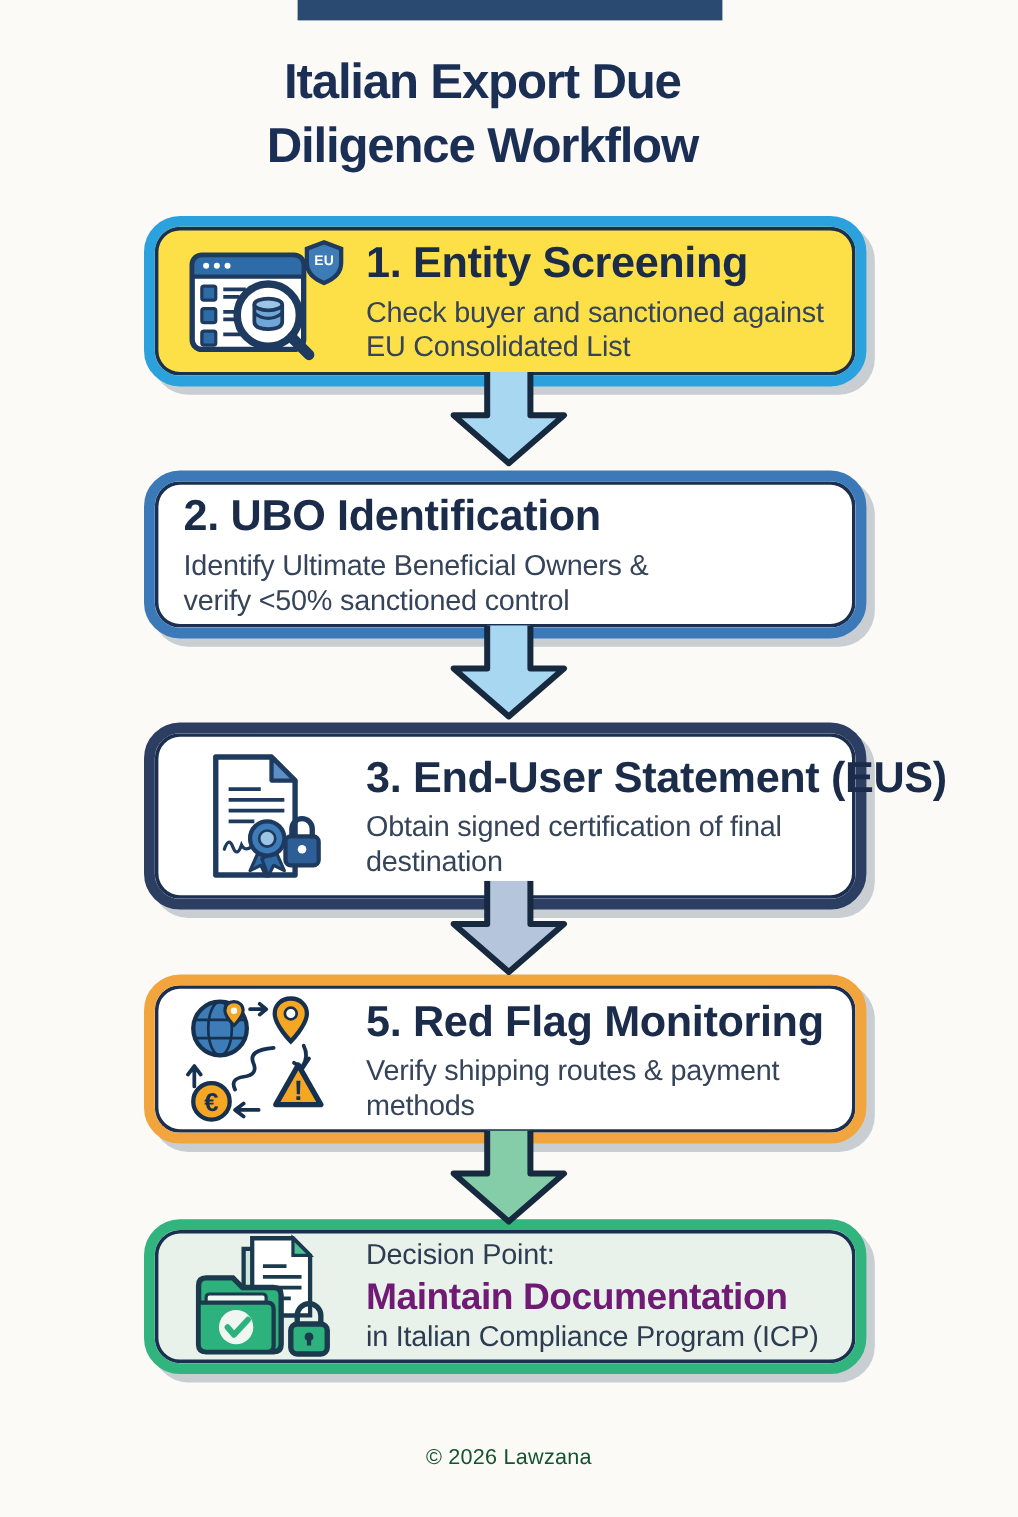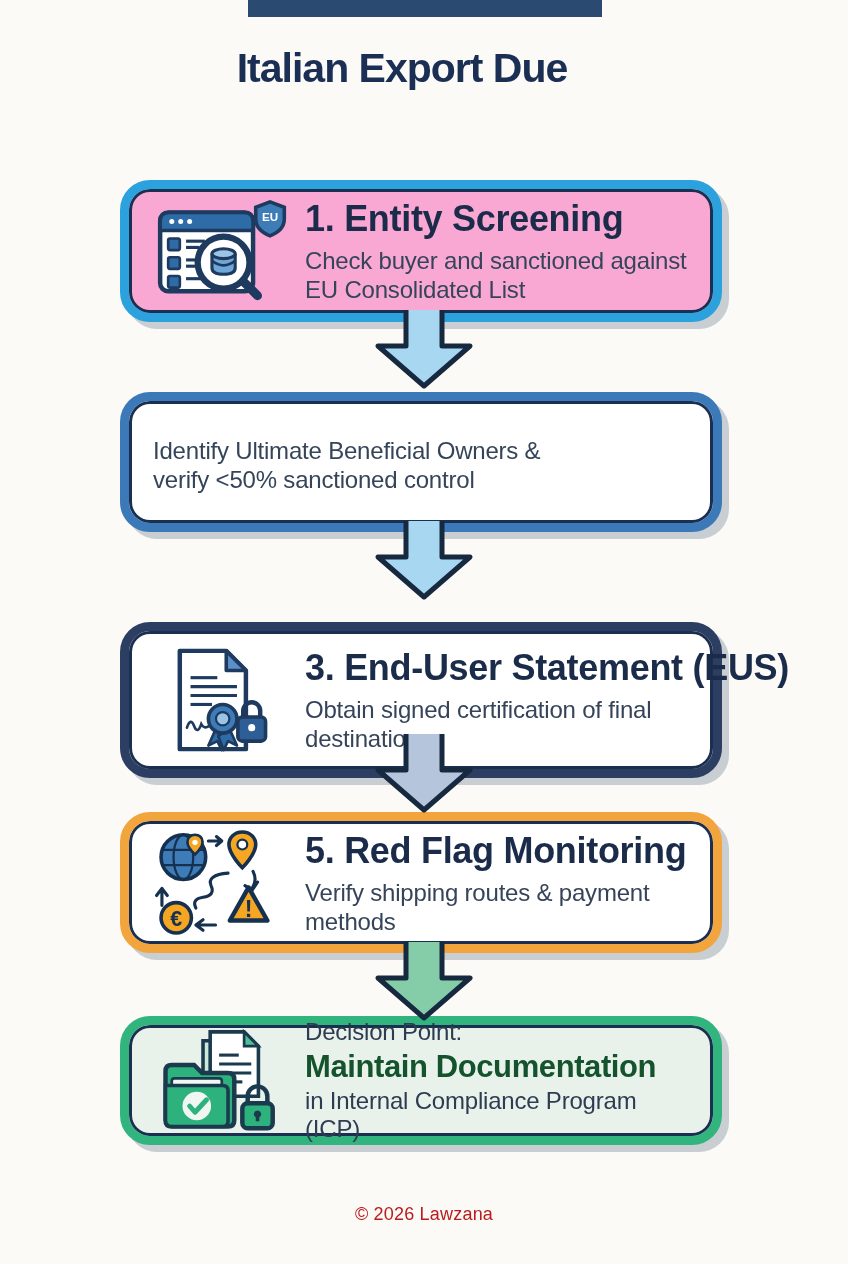--- a/index.html
+++ b/index.html
@@ -23,37 +23,38 @@
   .icon-wrap{width:134px;height:118px;flex:none;display:flex;align-items:center;justify-content:center;}
   .icon-wrap svg{width:100%;height:100%;}
   .step-text{flex:1;min-width:0;}
   .step-title{
     font-size:36px;font-weight:700;color:#1B2B4A;letter-spacing:-0.3px;white-space:nowrap;
   }
   .step-desc{
     margin-top:6px;font-size:24px;color:#36445A;line-height:29px;white-space:pre-line;letter-spacing:-0.2px;
   }
   .kicker{font-size:24px;color:#2E3C52;letter-spacing:-0.2px;}
-  .big-title{font-size:31px;font-weight:700;color:#14532d;letter-spacing:-0.4px;margin:3px 0 2px 0;white-space:nowrap;}
+  .big-title{font-size:31px;font-weight:700;color:#701a75;letter-spacing:-0.4px;margin:3px 0 2px 0;white-space:nowrap;}
   .arrow{position:absolute;left:364px;width:120px;height:80px;z-index:5;}
   .footer{
     position:absolute;top:1204px;left:0;width:848px;text-align:center;
-    font-size:18px;color:#b91c1c;letter-spacing:0.2px;
+    font-size:18px;color:#14532d;letter-spacing:0.2px;
   }
 </style>
 </head>
 <body>
 
 <div class="top-bar"></div>
 
 <div class="main-title">
   <div>Italian Export Due</div>
+  <div>Diligence Workflow</div>
 </div>
 
-<div class="step" style="top: 180px; height: 142px; border-color: rgb(43, 162, 221); background: #f9a8d4;">
+<div class="step" style="top: 180px; height: 142px; border-color: rgb(43, 162, 221); background: #fde047;">
   <div class="icon-wrap">
     <svg viewBox="0 0 150 122">
       <rect x="8" y="18" width="104" height="88" rx="9" fill="#FFFFFF" stroke="#1E3A5F" stroke-width="5"></rect>
       <path d="M8 28 q0-10 10-10 h84 q10 0 10 10 v10 H8 z" fill="#2E6CA8" stroke="#1E3A5F" stroke-width="4"></path>
       <circle cx="21" cy="28" r="2.8" fill="#fff"></circle>
         <circle cx="31" cy="28" r="2.8" fill="#fff"></circle>
         <circle cx="41" cy="28" r="2.8" fill="#fff"></circle>
       <rect x="17" y="47" width="13" height="13" rx="2" fill="#2E6CA8" stroke="#1E3A5F" stroke-width="3"></rect>
       <rect x="17" y="68" width="13" height="13" rx="2" fill="#2E6CA8" stroke="#1E3A5F" stroke-width="3"></rect>
       <rect x="17" y="89" width="13" height="13" rx="2" fill="#2E6CA8" stroke="#1E3A5F" stroke-width="3"></rect>
@@ -77,30 +78,31 @@
 EU Consolidated List</div>
   </div>
 </div>
 
 <svg class="arrow" style="top:310px;" viewBox="0 0 120 80">
   <path d="M42 0 V36 H14 L60 76 L106 36 H78 V0" stroke="#16293F" stroke-width="5" stroke-linejoin="round" style="fill: rgb(168, 215, 242);"></path>
 </svg>
 
 <div class="step" style="top: 392px; height: 140px; border-color: rgb(59, 121, 184); background: rgb(255, 255, 255);">
   <div class="step-text">
+    <div class="step-title">2. UBO Identification</div>
     <div class="step-desc">Identify Ultimate Beneficial Owners &amp;
 verify &lt;50% sanctioned control</div>
   </div>
 </div>
 
 <svg class="arrow" style="top:521px;" viewBox="0 0 120 80">
   <path d="M42 0 V36 H14 L60 76 L106 36 H78 V0" stroke="#16293F" stroke-width="5" stroke-linejoin="round" style="fill: rgb(168, 215, 242);"></path>
 </svg>
 
-<div class="step" style="top: 602px; height: 156px; border-color: rgb(44, 62, 97); background: rgb(255, 255, 255); margin-top: 20px;">
+<div class="step" style="top: 602px; height: 156px; border-color: rgb(44, 62, 97); background: rgb(255, 255, 255);">
   <div class="icon-wrap">
     <svg viewBox="0 0 150 122">
       <path d="M30 6 h52 l22 22 v88 h-74 z" fill="#FFFFFF" stroke="#1E3A5F" stroke-width="5" stroke-linejoin="round"></path>
       <path d="M82 6 v22 h22 z" fill="#5B8FC7" stroke="#1E3A5F" stroke-width="4" stroke-linejoin="round"></path>
       <line x1="42" y1="36" x2="72" y2="36" stroke="#1E3A5F" stroke-width="3.5"></line>
       <line x1="42" y1="46" x2="94" y2="46" stroke="#1E3A5F" stroke-width="3.5"></line>
       <line x1="42" y1="56" x2="94" y2="56" stroke="#1E3A5F" stroke-width="3.5"></line>
       <line x1="42" y1="66" x2="66" y2="66" stroke="#1E3A5F" stroke-width="3.5"></line>
       <path d="M38 92 q4 -12 8 -2 t8 -2 q3 6 9 2" fill="none" stroke="#1E3A5F" stroke-width="3" stroke-linecap="round"></path>
       <path d="M70 94 l-8 18 l10 -5 l5 10 l6 -16 z" fill="#2E6CA8" stroke="#1E3A5F" stroke-width="3" stroke-linejoin="round"></path>
@@ -172,17 +174,17 @@
       <circle cx="49" cy="89" r="16" fill="#F0F7F2"></circle>
       <path d="M41 89 l6 7 l13 -14" fill="none" stroke="#2DB27D" stroke-width="5.5" stroke-linecap="round" stroke-linejoin="round"></path>
       <path d="M106 86 v-8 a11 11 0 0 1 22 0 v8" fill="none" stroke="#1B3A4E" stroke-width="5"></path>
       <rect x="100" y="86" width="34" height="28" rx="6" fill="#2DB27D" stroke="#1B3A4E" stroke-width="5"></rect>
       <path d="M117 94 a4 4 0 0 1 2 7.5 v4.5 h-4 v-4.5 a4 4 0 0 1 2 -7.5 z" fill="#1B3A4E"></path>
     </svg>
   </div>
   <div class="step-text">
     <div class="kicker">Decision Point:</div>
     <div class="big-title">Maintain Documentation</div>
-    <div class="kicker">in Internal Compliance Program (ICP)</div>
+    <div class="kicker">in Italian Compliance Program (ICP)</div>
   </div>
 </div>
 
 <div class="footer">© 2026 Lawzana</div>
 
 </body></html>

